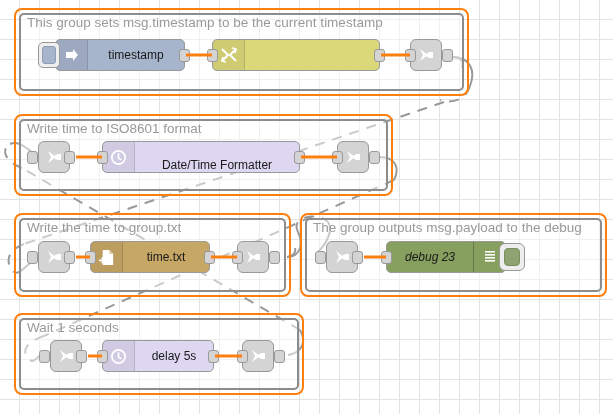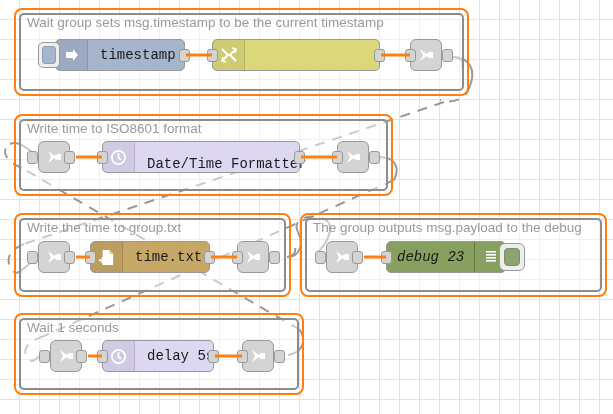--- a/index.html
+++ b/index.html
@@ -56,24 +56,23 @@
     background:rgba(0,0,0,0.06);
     flex:0 0 auto;
   }
   .node .icon-box.right{
     border-right:none;border-left:1px solid rgba(0,0,0,0.25);
     border-radius:0 4px 4px 0;background:transparent;
   }
   .node .label{
     flex:1 1 auto;
     padding:0 12px;
-    font-size:14px;color:#1a1a1a;
+    font-size:12px;color:#1a1a1a;
     white-space:nowrap;
     text-align:center;
-    font-family:Liberation Mono, monospace;
   }
   .node.inject .label{text-align:center;}
   .node.debug .label{font-style:italic;padding:0 10px;}
   .port{
     position:absolute;
     width:11px;height:13px;
     background:#d4d4d4;
     border:1px solid #999999;
     border-radius:3px;
     box-sizing:border-box;
@@ -145,21 +144,21 @@
       <path d="M22,168 C6,162 0,150 10,144" stroke-dasharray="10 8"></path>
       <path d="M10,144 C18,140 26,148 32,152"></path>
 
       <path d="M452,57 C462,57 464,62 462,68"></path>
       <path d="M287,257 C294,256 296,252 295,248"></path>
     </g>
   </svg>
 
   <div class="group" style="left:14px;top:8px;width:455px;height:88px;">
     <div class="group-inner"></div>
-    <div class="group-label">Wait group sets msg.timestamp to be the current timestamp</div>
+    <div class="group-label">This group sets msg.timestamp to be the current timestamp</div>
   </div>
 
   <div class="node inject" style="left:55px;top:39px;width:130px;background:#a6b4cc;">
     <div class="btn-left">
       <div class="knob"></div>
     </div>
     <div class="icon-box">
       <svg class="glyph" width="18" height="18" viewBox="0 0 18 18">
         <path d="M3 6 h7 V3 l5 6 l-5 6 v-3 H3 z" fill="#ffffff"></path>
       </svg>

